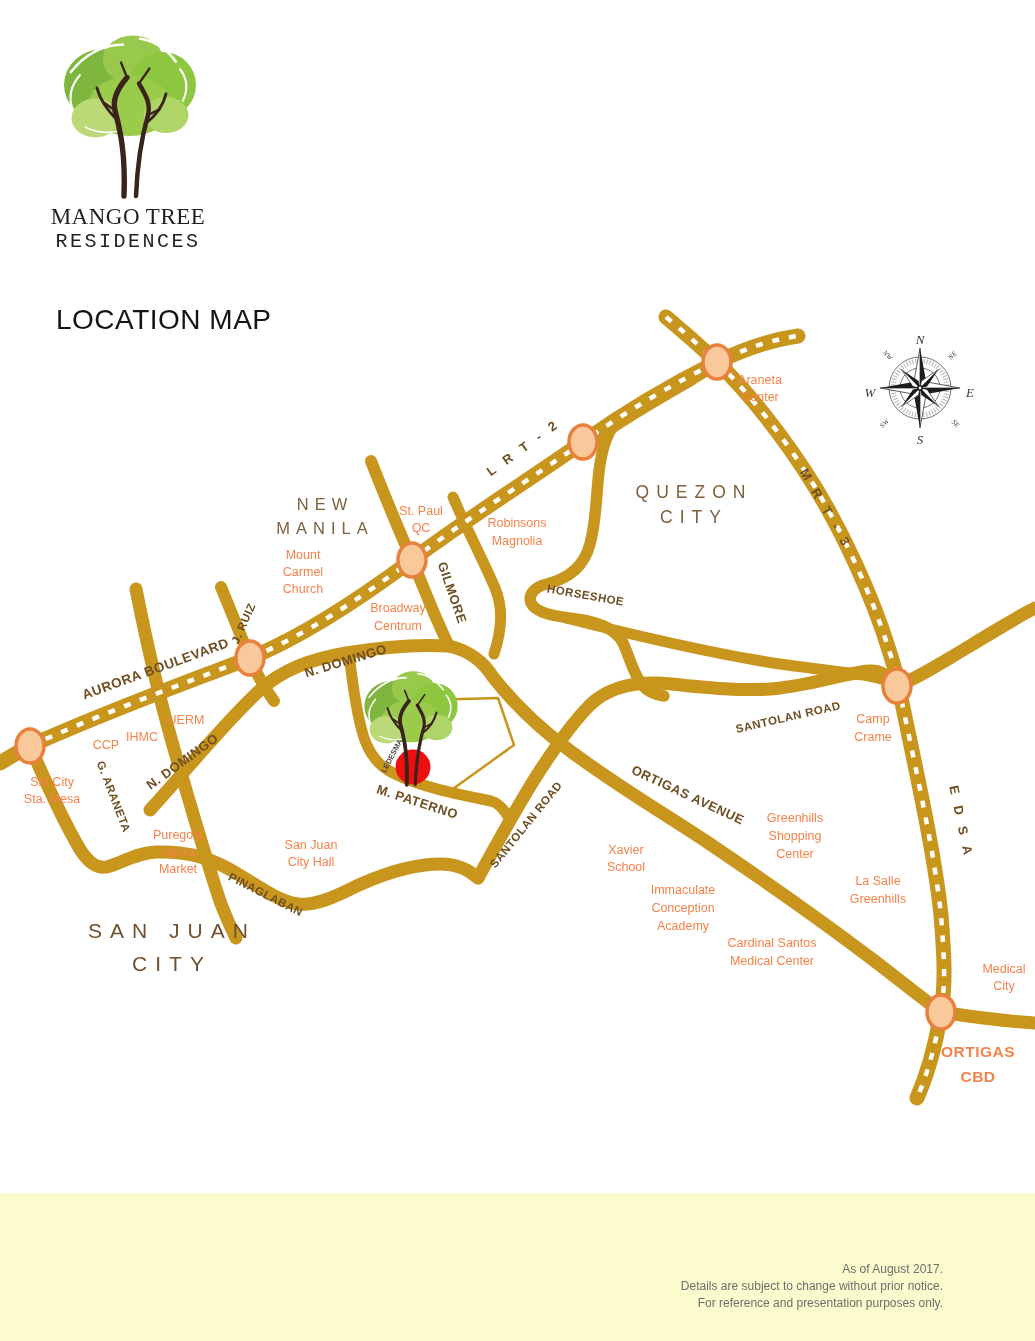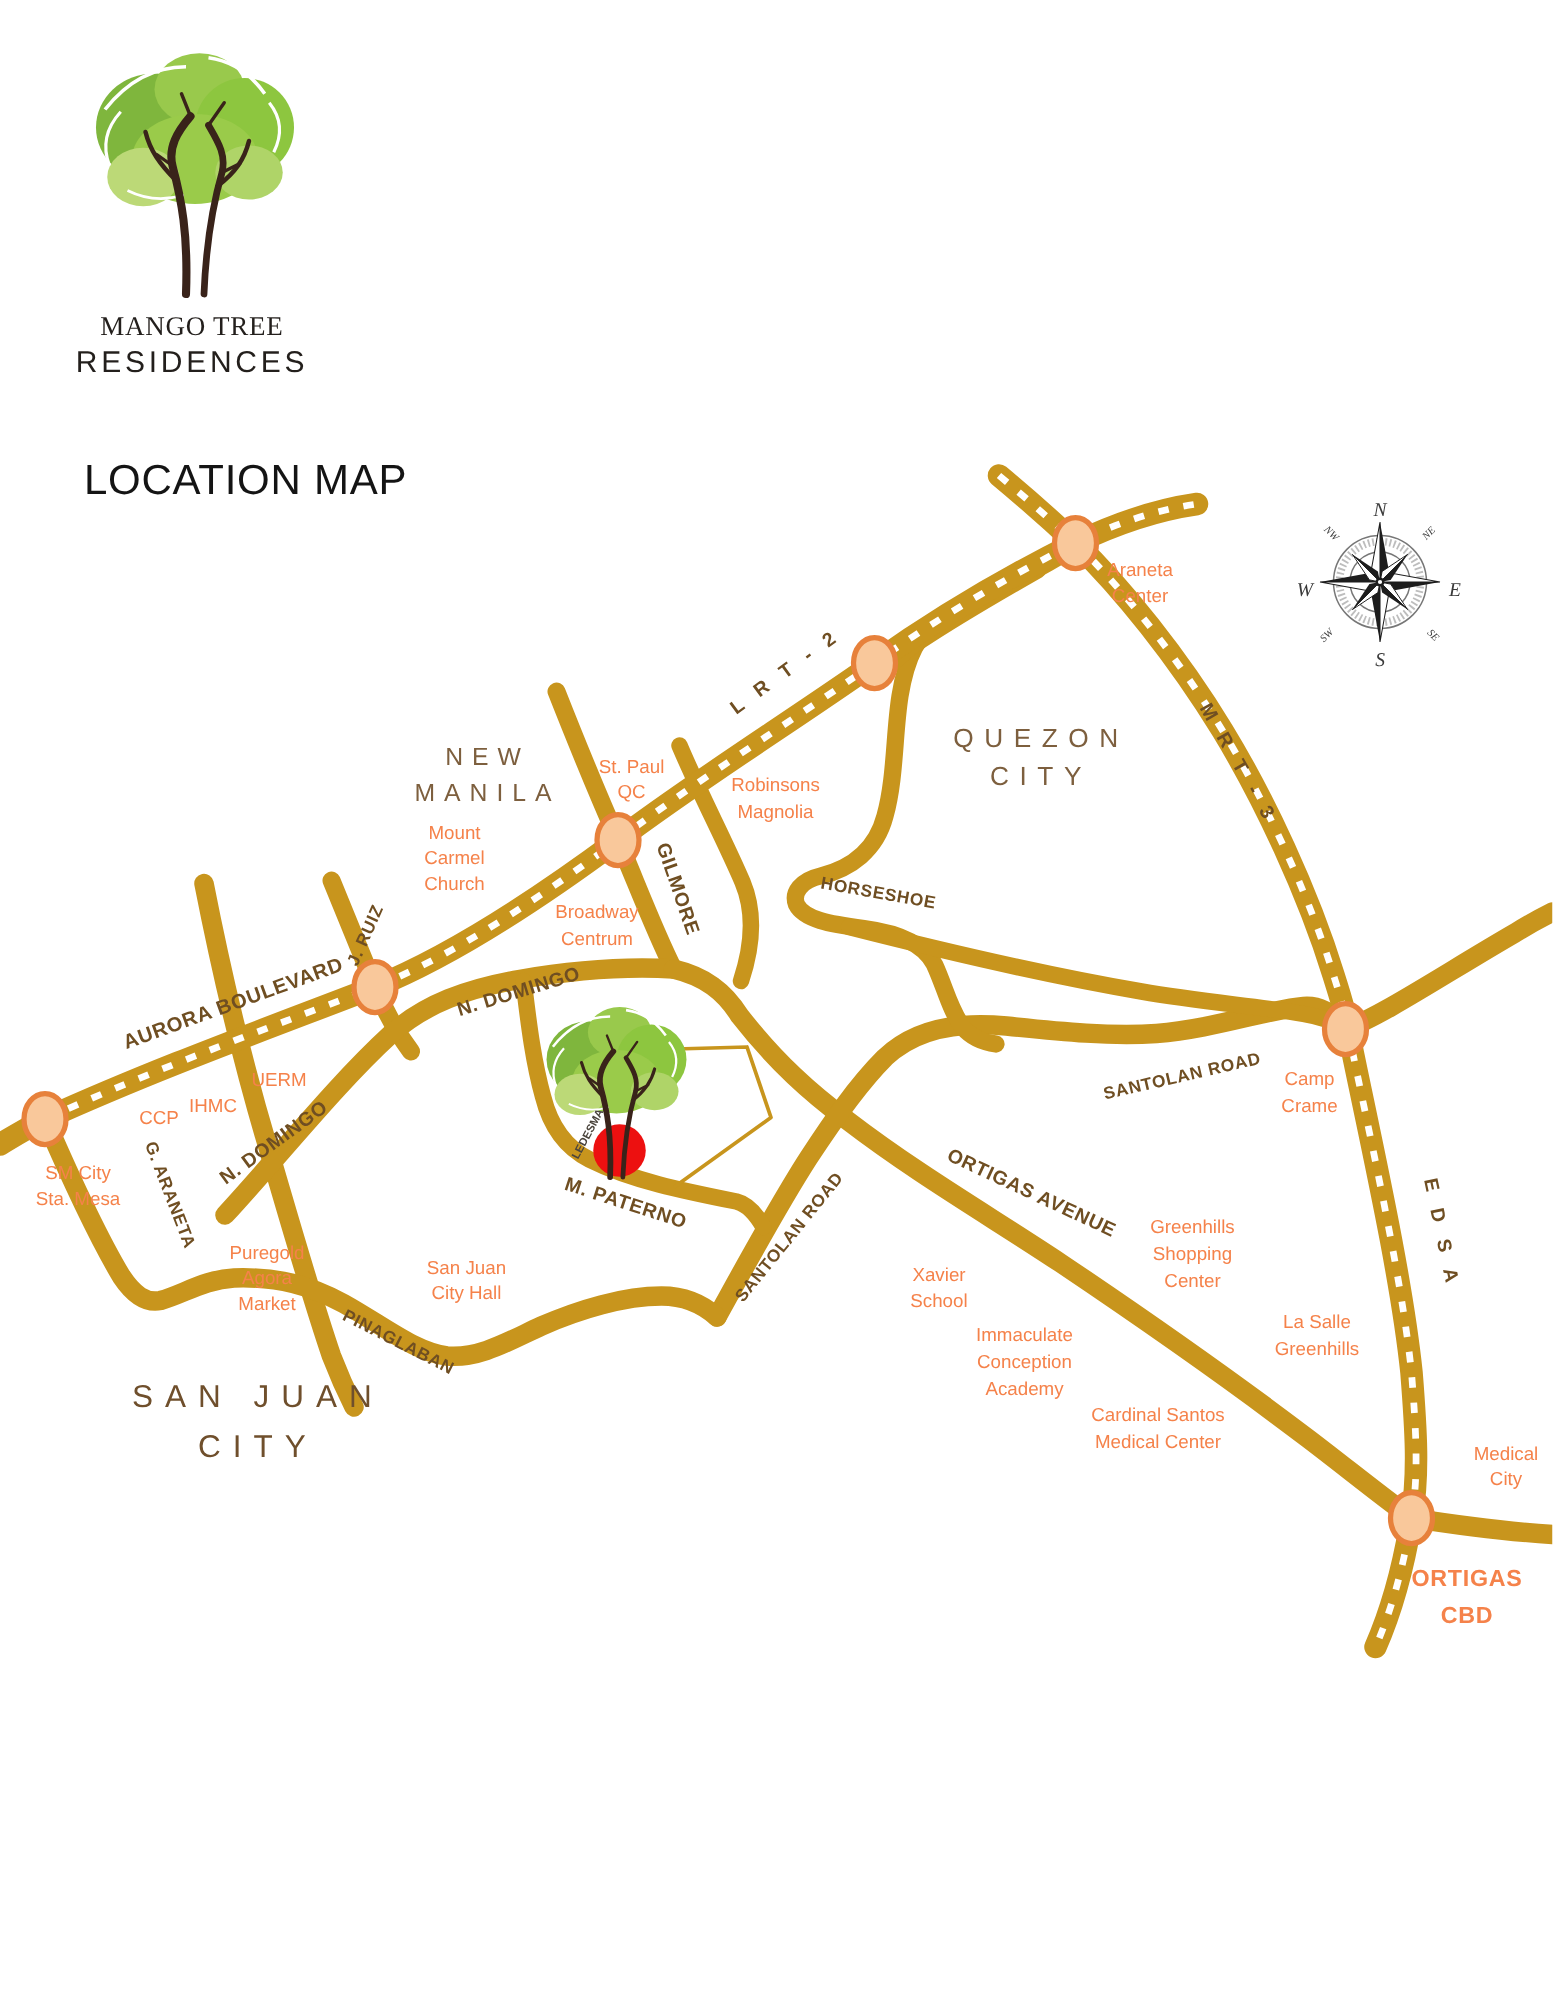--- a/index.html
+++ b/index.html
@@ -14,22 +14,22 @@
   .rds {font-size:11.5px;}
   .tr  {fill:#6F4E22;font-size:13px;font-weight:bold;text-anchor:middle;letter-spacing:4px;}
   .area{fill:#7D5F3E;font-size:16.5px;text-anchor:middle;letter-spacing:6px;}
   .areaq{font-size:17.5px;letter-spacing:7px;}
   .areabig{fill:#6F4F2C;font-size:21px;letter-spacing:8px;}
   .led {fill:#4A443C;font-size:7.5px;font-weight:bold;text-anchor:middle;}
   .cmp {fill:#3a3a3a;font-family:"Liberation Serif",serif;font-style:italic;font-size:13px;text-anchor:middle;}
   .cmps{font-size:7px;}
   
   .logo-word{position:absolute;left:30px;top:203px;width:196px;text-align:center;color:#231f1c;}
-  .logo-line1{font-family:"Liberation Serif",serif;font-size:18px;line-height:28px;letter-spacing:0.5px;}
-  .logo-line2{font-family:Liberation Sans, sans-serif;font-size:20px;line-height:22px;letter-spacing:2.5px;}
+  .logo-line1{font-family:"Liberation Serif",serif;font-size:23px;line-height:28px;letter-spacing:0.5px;}
+  .logo-line2{font-family:Liberation Mono, monospace;font-size:20px;line-height:22px;letter-spacing:2.5px;}
   .page-title{position:absolute;left:56px;top:304px;font-size:28px;font-weight:normal;
               letter-spacing:.5px;color:#141414;}
   .footer-band{position:absolute;left:0;top:1193px;width:1035px;height:148px;background:#FCFBCE;}
   .footer-text{position:absolute;right:92px;top:68px;text-align:right;font-size:12px;
                line-height:17px;color:#6E6E6E;}
 </style>
 </head>
 <body>
 
 <div class="page">
@@ -220,14 +220,21 @@
     </g>
   </svg>
 
   <div class="logo-word">
     <div class="logo-line1">MANGO TREE</div>
     <div class="logo-line2">RESIDENCES</div>
   </div>
 
   <div class="page-title">LOCATION MAP</div>
 
+  <div class="footer-band">
+    <div class="footer-text">
+      <div>As of August 2017.</div>
+      <div>Details are subject to change without prior notice.</div>
+      <div>For reference and presentation purposes only.</div>
+    </div>
+  </div>
 
 </div>
 
 </body></html>

